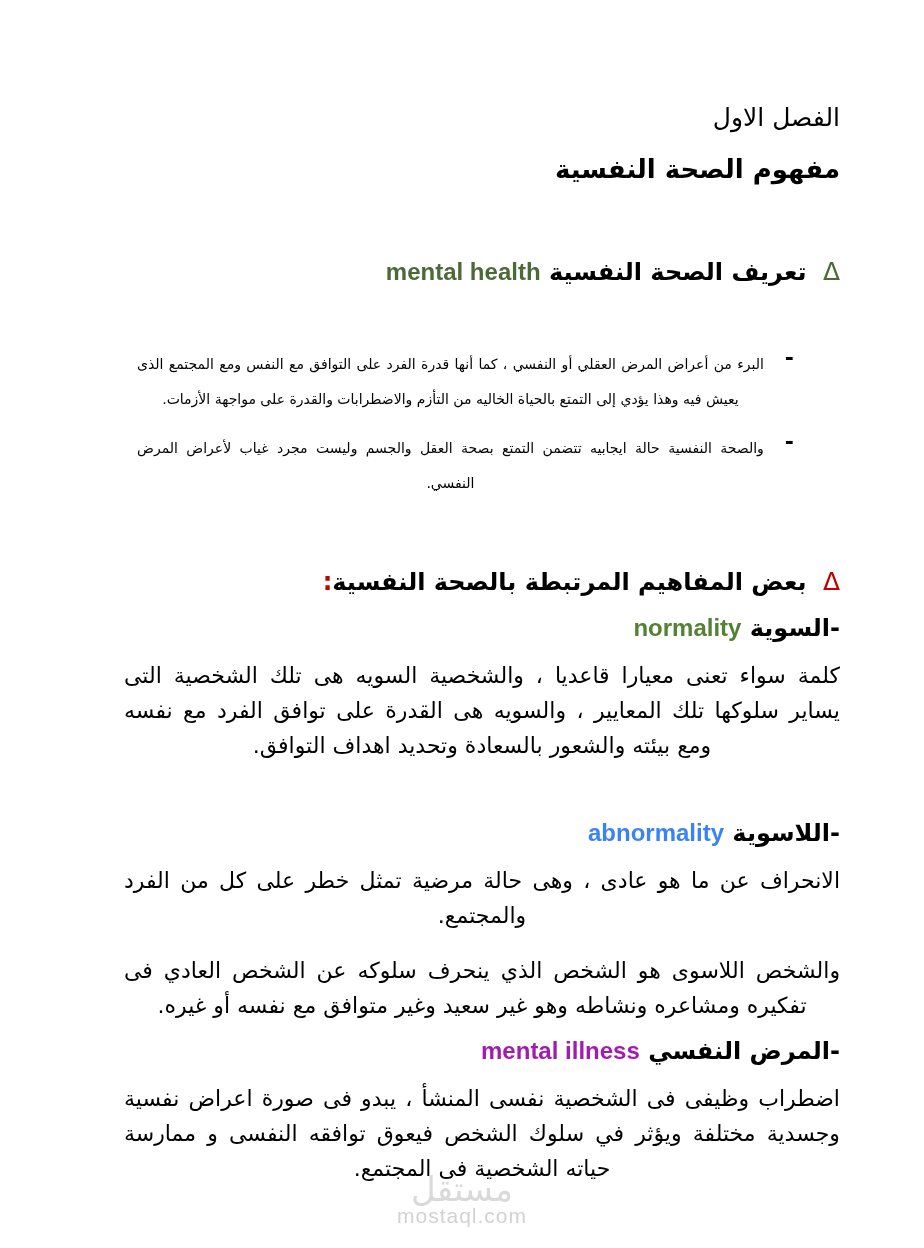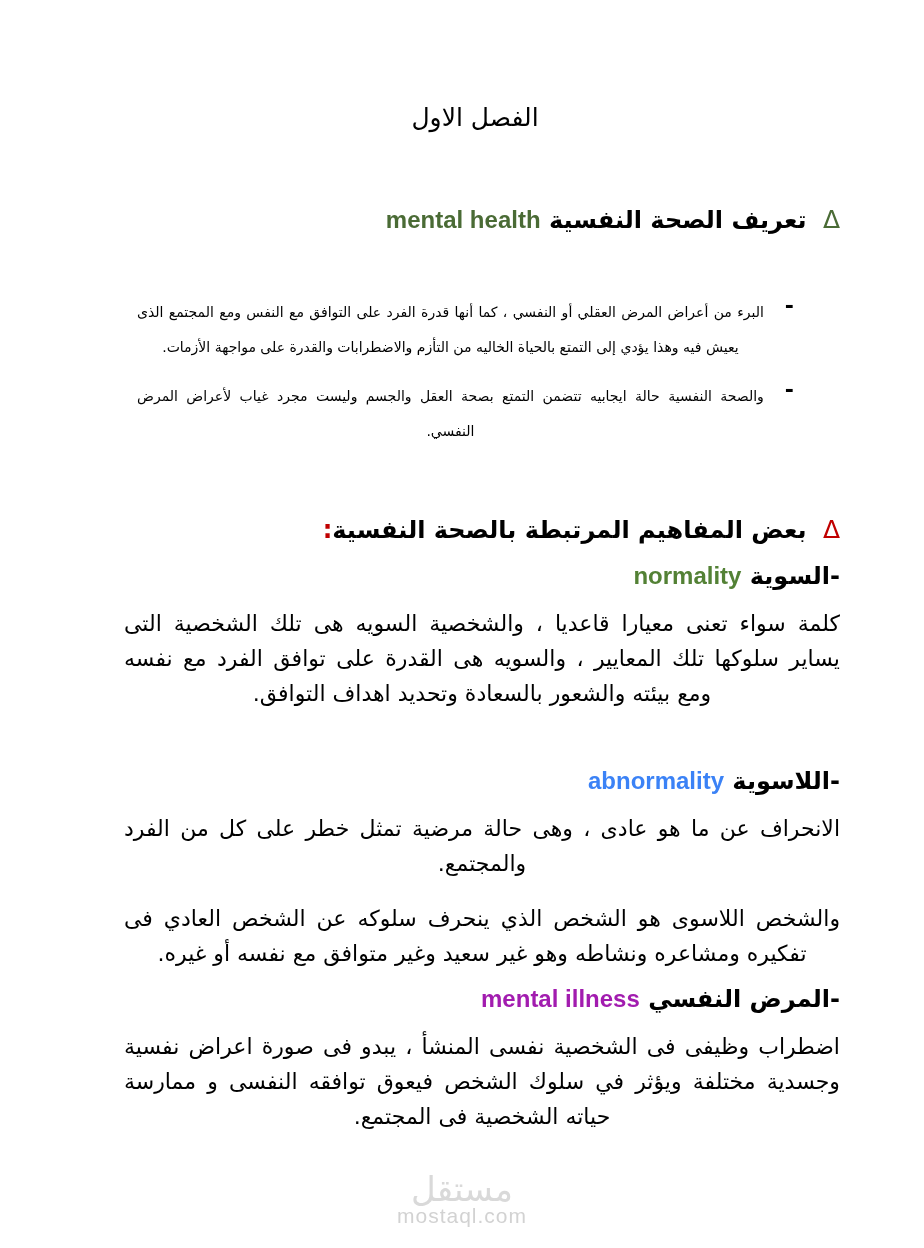--- a/index.html
+++ b/index.html
@@ -16,21 +16,21 @@
     color: #000000;
   }
   .page {
     box-sizing: border-box;
     width: 924px;
     height: 1248px;
     padding: 100px 84px 0 110px;
     direction: rtl;
   }
   
-  .title-block { text-align: center; }
+  .title-block { }
   .chapter-title {
     font-size: 25px;
     font-weight: 400;
     line-height: 36px;
   }
   .main-title {
     font-size: 26px;
     font-weight: 700;
     margin-top: 14px;
     line-height: 38px;
@@ -131,20 +131,21 @@
     line-height: 24px;
   }
 </style>
 </head>
 <body>
 
 <div class="page">
 
   <div class="title-block">
     <div class="chapter-title">الفصل الاول</div>
+    <div class="main-title">مفهوم الصحة النفسية</div>
   </div>
 
   <h2 class="section-heading first">
     <span class="delta" style="color: rgb(74, 107, 53);">Δ</span>
     <span>تعريف الصحة النفسية</span>
     <span class="heading-en" style="color: rgb(74, 107, 53); text-align: center;">mental health</span>
   </h2>
 
   <div class="bullet-list">
     <div class="bullet-item">

